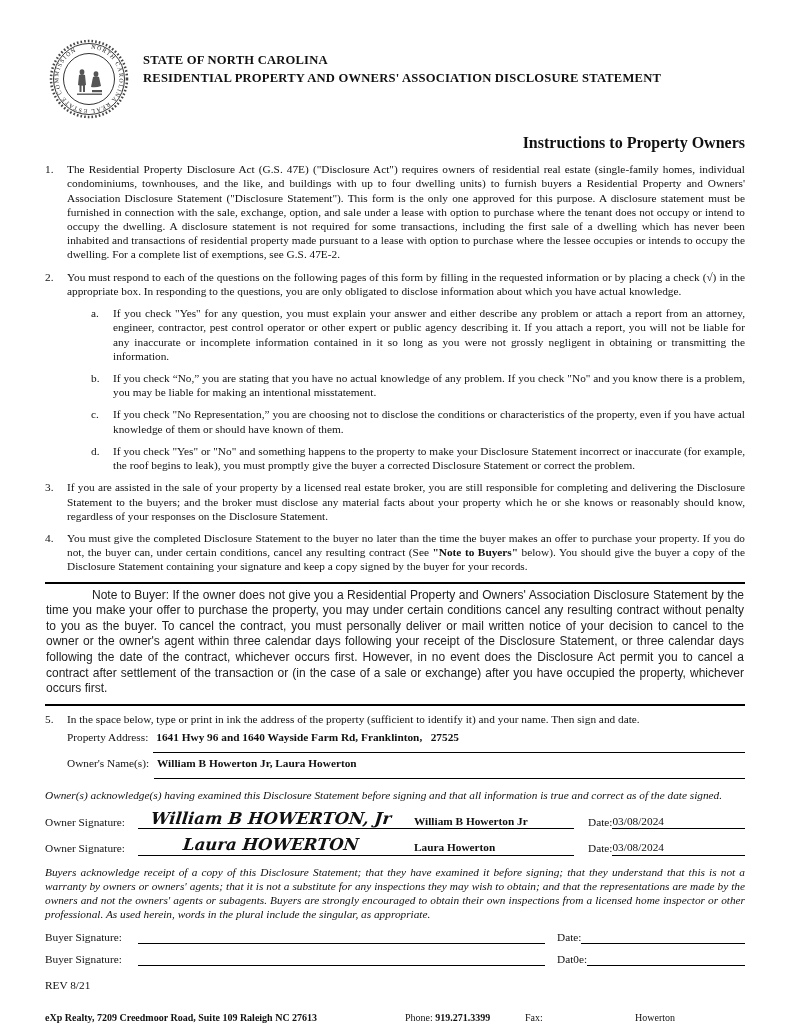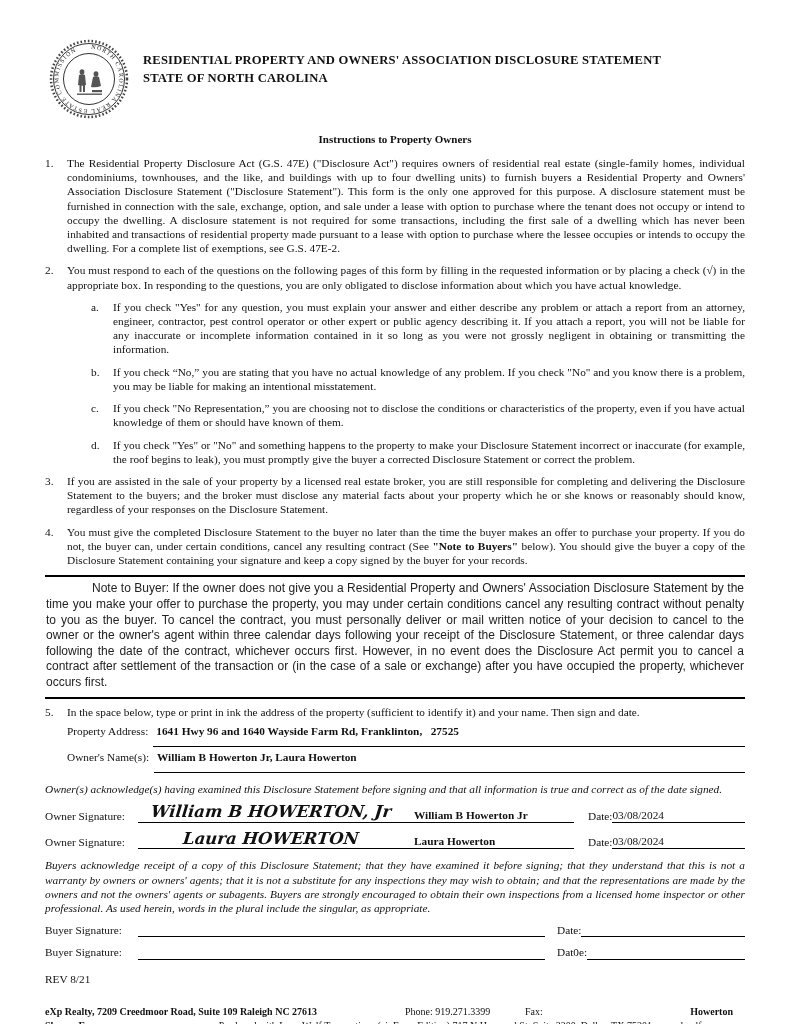--- a/index.html
+++ b/index.html
@@ -8,21 +8,21 @@
     width:791px; height:1024px; background:#fff; margin:0 auto;
     position:relative; overflow:hidden; color:#111;
     font-family:"Liberation Serif", serif; font-size:11.3px; line-height:1.26;
   }
   .content { padding:38px 46px 0 45px; }
   
   .hdr { display:flex; align-items:flex-start; }
   .seal { width:80px; height:82px; flex:none; margin-left:4px; }
   .hdr-titles { margin-left:14px; padding-top:13px; }
   .hdr-titles .t { font-weight:bold; font-size:12.6px; letter-spacing:.2px; line-height:1.45; }
-  .instr-head { text-align:center; font-weight:bold; font-size:11px; margin:13px 0 9px; }
+  .instr-head { text-align:right; font-weight:bold; font-size:16px; margin:13px 0 9px; }
   
   .item { display:flex; margin-bottom:8px; }
   .inum { flex:none; width:22px; }
   .ibody { flex:1; text-align:justify; }
   .sub { display:flex; margin:8px 0 0 24px; }
   .snum { flex:none; width:22px; }
   .sbody { flex:1; text-align:justify; }
   .subwrap { margin-bottom:8px; }
   
   .note {
@@ -56,23 +56,23 @@
   
   .footrow { display:flex; margin-top:9px; }
   .foot-left { flex:1; }
   .foot-center { flex:1; text-align:center; }
   .foot-right { flex:1; }
   .rev { margin-top:3px; }
   .tinyfoot { margin-top:20px; font-size:10px; font-family:"Liberation Serif", serif; }
   .tf-row1 { display:flex; align-items:baseline; }
   .tf-office { font-weight:bold; flex:none; width:360px; }
   .tf-phone { flex:none; width:120px; }
-  .tf-phone b { font-weight:normal; }
+  .tf-phone b { font-weight:bold; }
   .tf-fax { flex:none; width:110px; }
-  .tf-name { flex:1; text-align:right; font-weight:bold; padding-right:12px; }
+  .tf-name { flex:1; text-align:left; font-weight:normal; padding-right:12px; }
   .tf-row2 { display:flex; align-items:baseline; margin-top:2px; }
   .tf-agent { font-weight:bold; flex:none; width:150px; }
   .tf-produced { flex:1; text-align:center; }
   .tf-link { text-decoration:underline; color:#111; }
 </style>
 </head>
 <body>
 
 <div class="page">
   <div class="content">
@@ -93,22 +93,22 @@
           <path d="M30 37 q3 -1.5 6 0 l1 10 q-4 1.5 -8 0 z"></path>
           <rect x="30.5" y="46" width="2" height="8"></rect>
           <rect x="34" y="46" width="2" height="8"></rect>
           <ellipse cx="47" cy="36" rx="2.4" ry="2.8"></ellipse>
           <path d="M44 39 q3 -1.5 6 0 l2 9 q-5 2 -10 1 z"></path>
           <rect x="43" y="52" width="10" height="2.2"></rect>
           <rect x="28" y="55.5" width="25" height="1.4"></rect>
         </g>
       </svg>
       <div class="hdr-titles">
+        <div class="t">STATE OF NORTH CAROLINA</div>
         <div class="t">RESIDENTIAL PROPERTY AND OWNERS' ASSOCIATION DISCLOSURE STATEMENT</div>
-        <div class="t">STATE OF NORTH CAROLINA</div>
       </div>
     </div>
 
     <div class="instr-head">Instructions to Property Owners</div>
 
     <div class="item">
       <div class="inum">1.</div>
       <div class="ibody">The Residential Property Disclosure Act (G.S. 47E) ("Disclosure Act") requires owners of residential real estate (single-family homes, individual condominiums, townhouses, and the like, and buildings with up to four dwelling units) to furnish buyers a Residential Property and Owners' Association Disclosure Statement ("Disclosure Statement"). This form is the only one approved for this purpose. A disclosure statement must be furnished in connection with the sale, exchange, option, and sale under a lease with option to purchase where the tenant does not occupy or intend to occupy the dwelling. A disclosure statement is not required for some transactions, including the first sale of a dwelling which has never been inhabited and transactions of residential property made pursuant to a lease with option to purchase where the lessee occupies or intends to occupy the dwelling. For a complete list of exemptions, see G.S. 47E-2.</div>
     </div>
 

